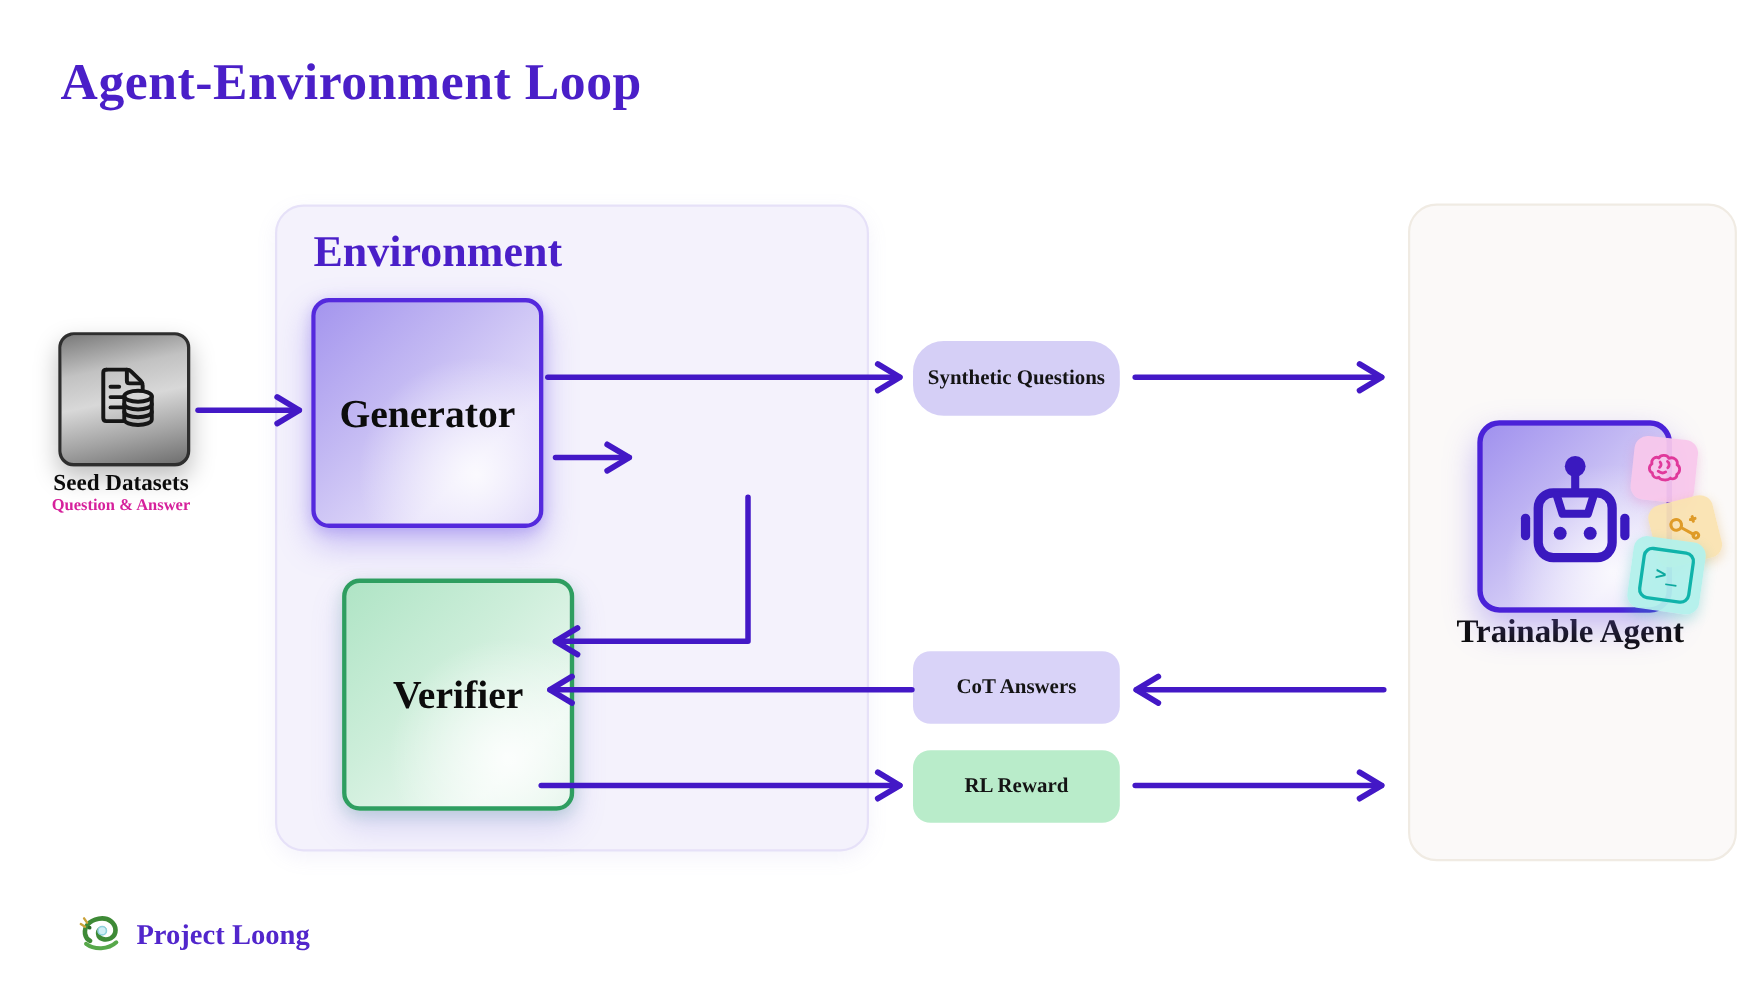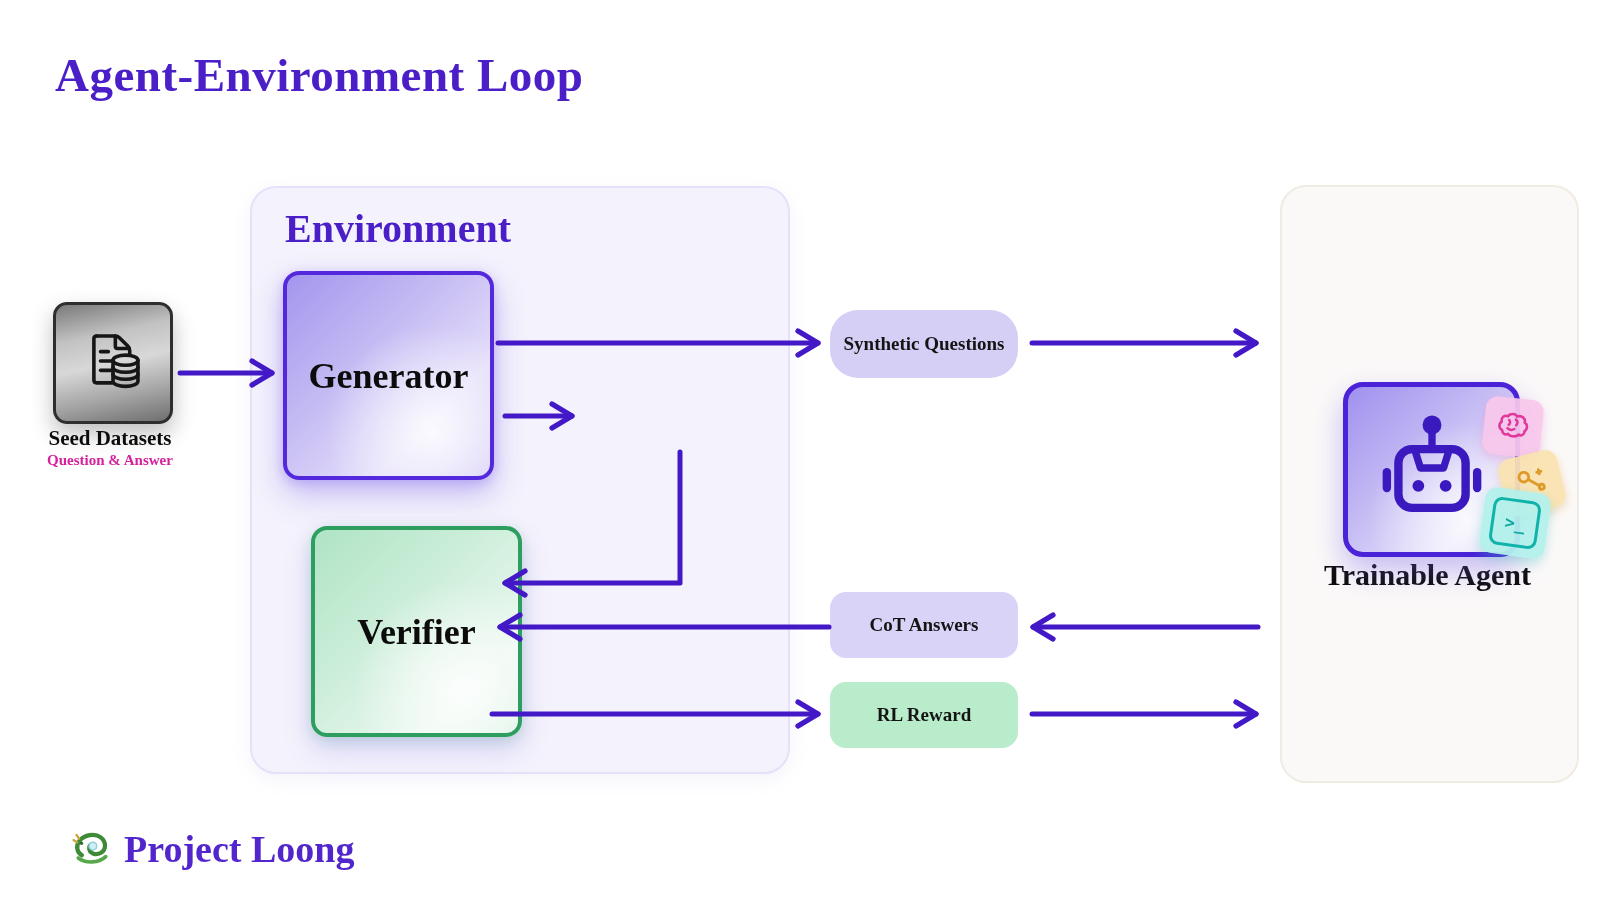--- a/index.html
+++ b/index.html
@@ -103,21 +103,21 @@
   .agent-label{
     position:absolute;left:1280px;top:558px;width:295px;text-align:center;
     font-size:30px;font-weight:700;color:#0c0c0c;
   }
   
   .arrows{position:absolute;left:0;top:0;z-index:7;pointer-events:none;}
   
   .footer{
     position:absolute;left:70px;top:824px;display:flex;align-items:center;gap:10px;
   }
-  .brand{font-size:38px;font-weight:700;color:#5226cc;}
+  .brand{font-size:26px;font-weight:700;color:#5226cc;}
 </style>
 </head>
 <body>
 
 <div class="stage">
 
   <h1 class="page-title">Agent-Environment Loop</h1>
 
   <section class="env-panel"></section>
   <div class="env-label">Environment</div>

